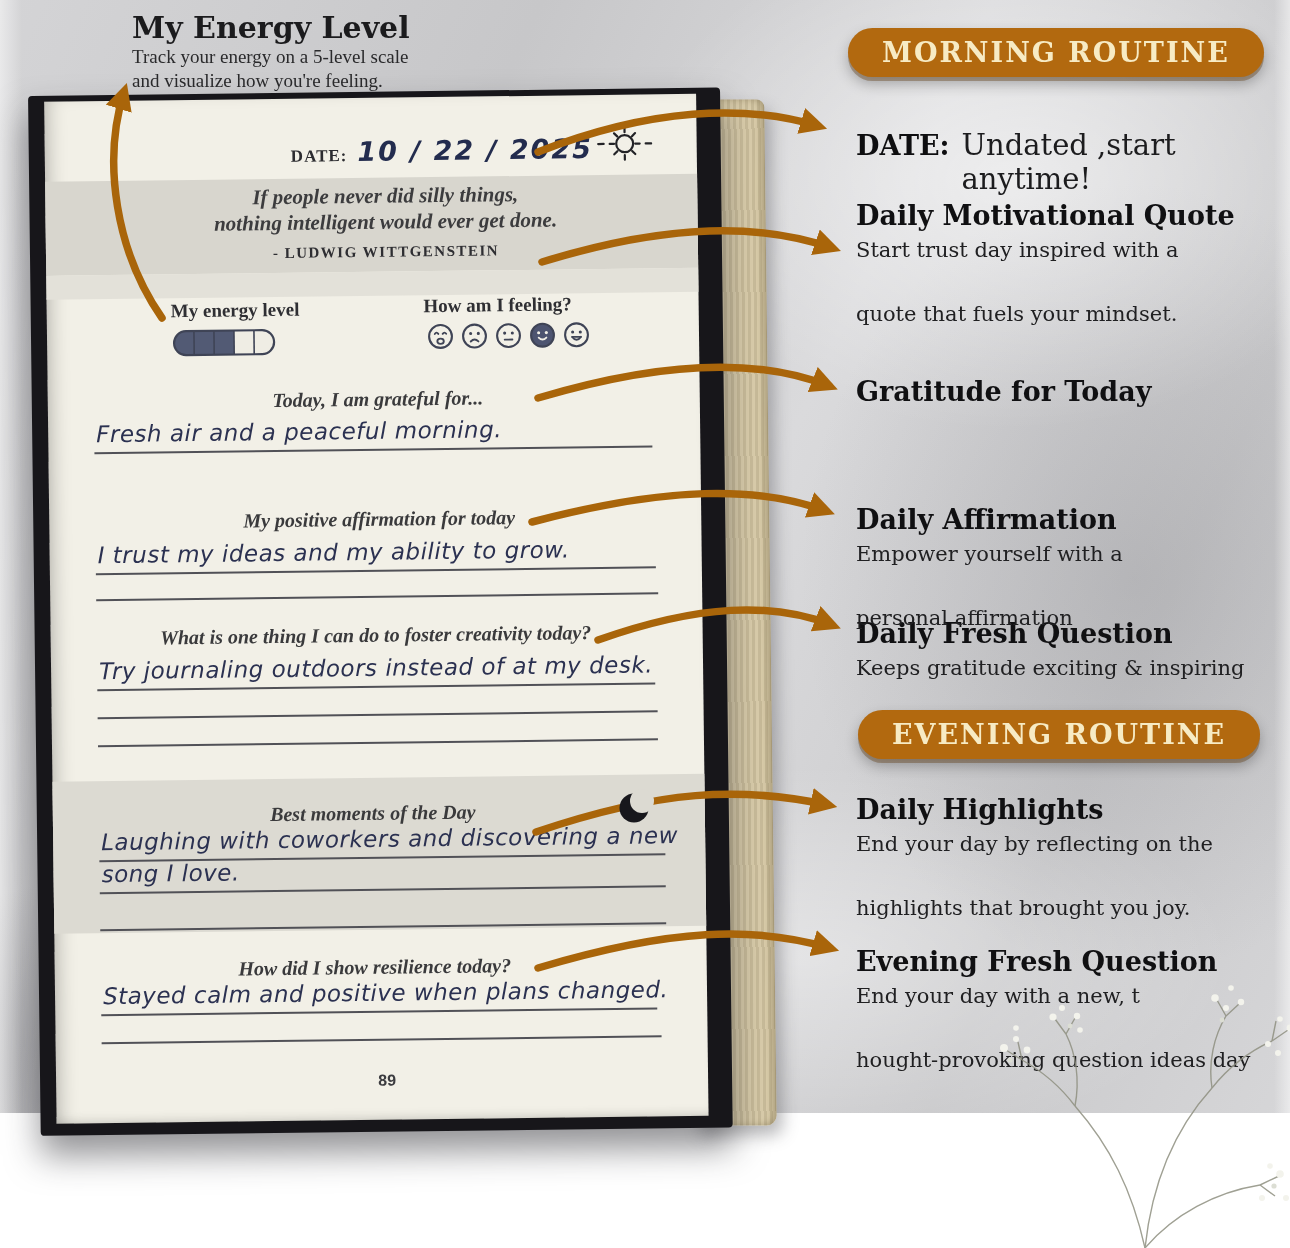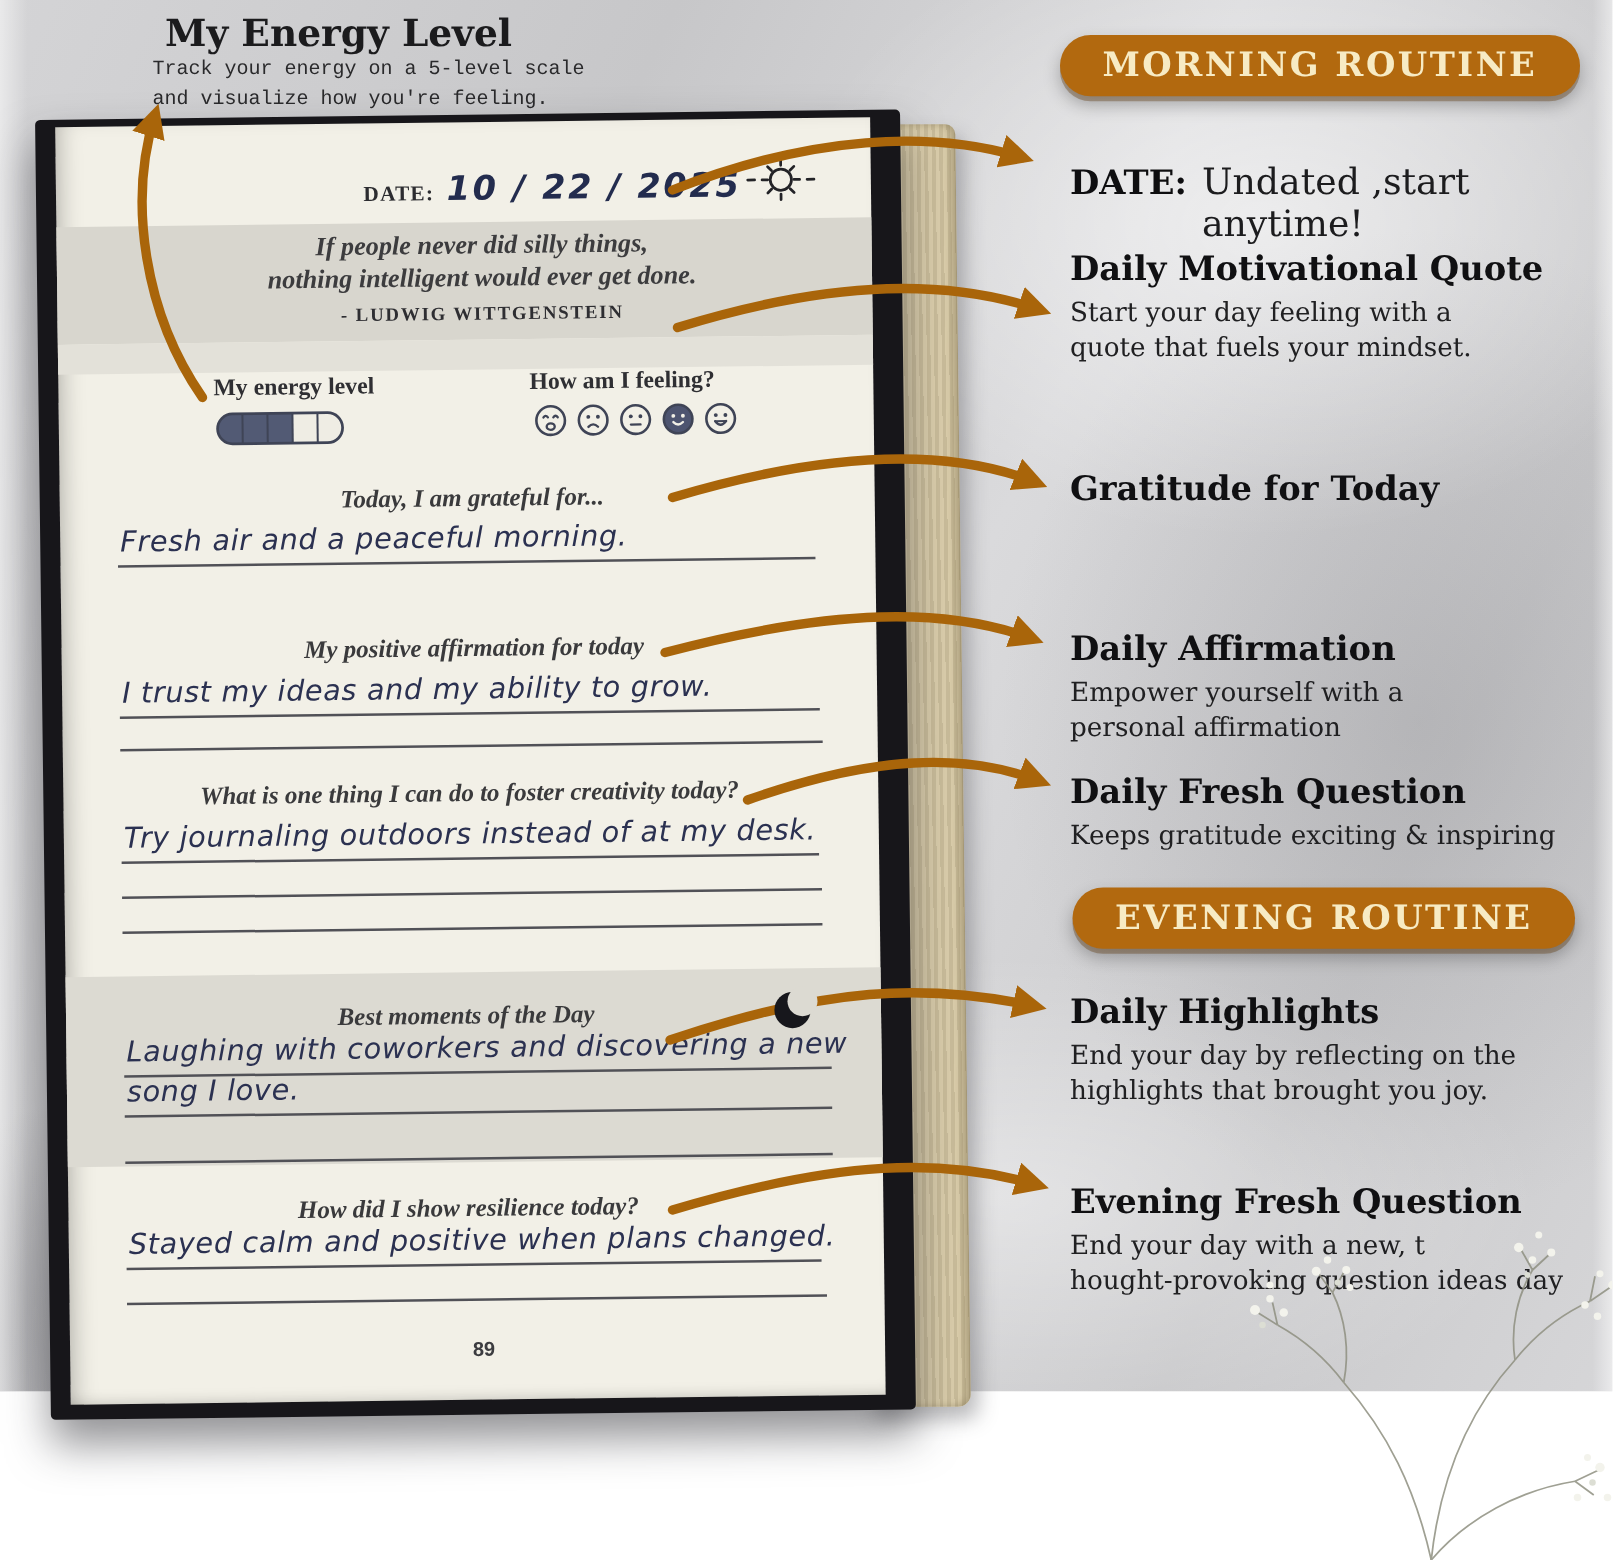--- a/index.html
+++ b/index.html
@@ -49,34 +49,34 @@
     font-family:"Liberation Serif",serif;font-style:italic;font-weight:700;font-size:21px;color:#3c3c3e;}
   .quote-author{position:absolute;left:60px;width:560px;text-align:center;
     font-family:"Liberation Serif",serif;font-weight:700;font-size:15px;letter-spacing:1.5px;color:#2e2e32;}
   .page-num{position:absolute;left:300px;top:974px;width:40px;text-align:right;
     font-family:"Liberation Sans",sans-serif;font-weight:700;font-size:16px;color:#3c3c40;}
   .emoji-row{position:absolute;left:380px;top:226px;display:flex;gap:7px;}
 
   
   .annot-title{position:absolute;left:132px;top:10px;font-family:"DejaVu Serif",serif;
     font-weight:700;font-size:30px;color:#1b1b1d;}
-  .annot-desc{position:absolute;left:122px;font-family:Liberation Mono, monospace;
-    font-size:16px;color:#2a2a2c;}
+  .annot-desc{position:absolute;left:132px;font-family:Liberation Serif, serif;
+    font-size:19px;color:#2a2a2c;}
 
   
   .badge{position:absolute;background:#b2690f;color:#f7ebc4;border-radius:26px;
     font-family:"DejaVu Serif",serif;font-weight:700;font-size:27px;letter-spacing:2px;
     padding:9px 34px;box-shadow:0 4px 0 rgba(92,52,6,.35), 0 7px 14px rgba(0,0,0,.28);}
   .rc-date{position:absolute;left:856px;top:128px;display:flex;align-items:baseline;gap:12px;}
   .rc-date .lbl{font-family:"DejaVu Serif",serif;font-weight:700;font-size:27px;color:#0e0e10;}
   .rc-date .txt{font-family:"DejaVu Serif",serif;font-size:29px;color:#1c1c1e;}
   .rc-section{position:absolute;left:856px;width:430px;}
   .rc-section .hd{font-family:"DejaVu Serif",serif;font-weight:700;font-size:27px;color:#101012;}
   .rc-section .ds{font-family:"DejaVu Serif",serif;font-size:21px;color:#202022;line-height:1.32;margin-top:6px;}
-  .rc-section .ds2{font-family:"DejaVu Serif",serif;font-size:21px;color:#202022;line-height:1.32;}
+  .rc-section .ds2{font-family:"DejaVu Serif",serif;font-size:21px;color:#202022;line-height:1.32;margin-top:36px;}
 
   .overlay{position:absolute;left:0;top:0;z-index:30;pointer-events:none;}
   .flowers{position:absolute;left:930px;top:938px;z-index:2;}
 </style>
 </head>
 <body>
 
 <div class="canvas">
 
   <div class="annot-title">My Energy Level</div>
@@ -243,21 +243,21 @@
 
   <div class="badge" style="left:848px;top:28px;text-align:right;">MORNING ROUTINE</div>
 
   <div class="rc-date">
     <span class="lbl">DATE:</span>
     <span class="txt">Undated ,start anytime!</span>
   </div>
 
   <div class="rc-section" style="top:200px;">
     <div class="hd">Daily Motivational Quote</div>
-    <div class="ds">Start your day feeling with a</div>
+    <div class="ds">Start trust day inspired with a</div>
     <div class="ds2">quote that fuels your mindset.</div>
   </div>
   <div class="rc-section" style="top:376px;">
     <div class="hd">Gratitude for Today</div>
   </div>
   <div class="rc-section" style="top:618px;">
     <div class="hd">Daily Fresh Question</div>
     <div class="ds">Keeps gratitude exciting &amp; inspiring</div>
     <div class="ds2"></div>
   </div>

